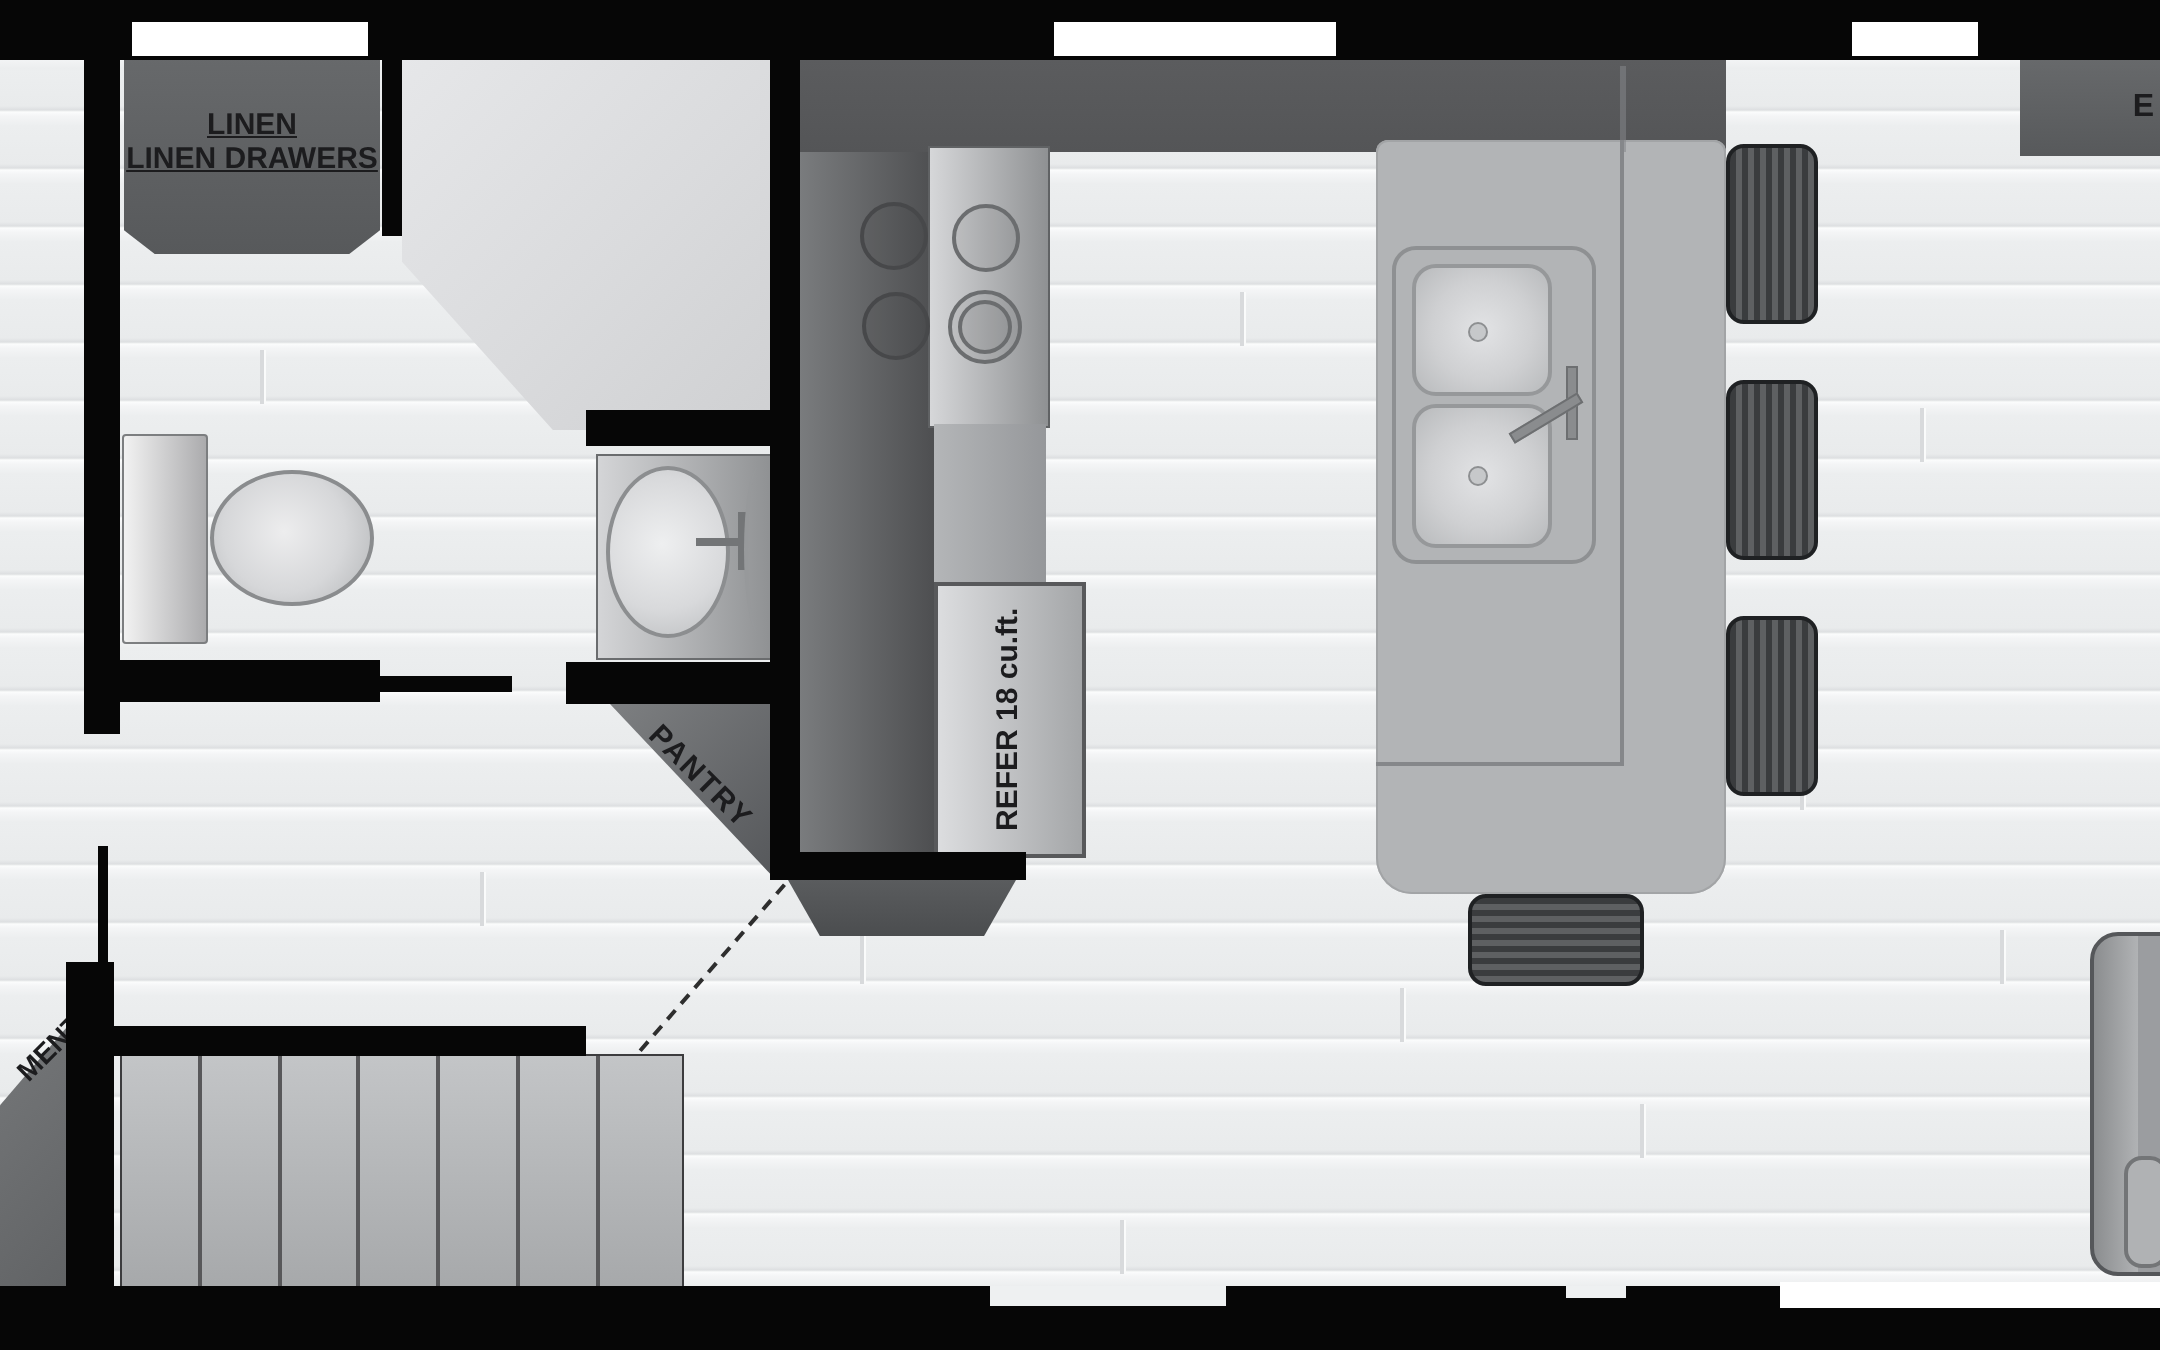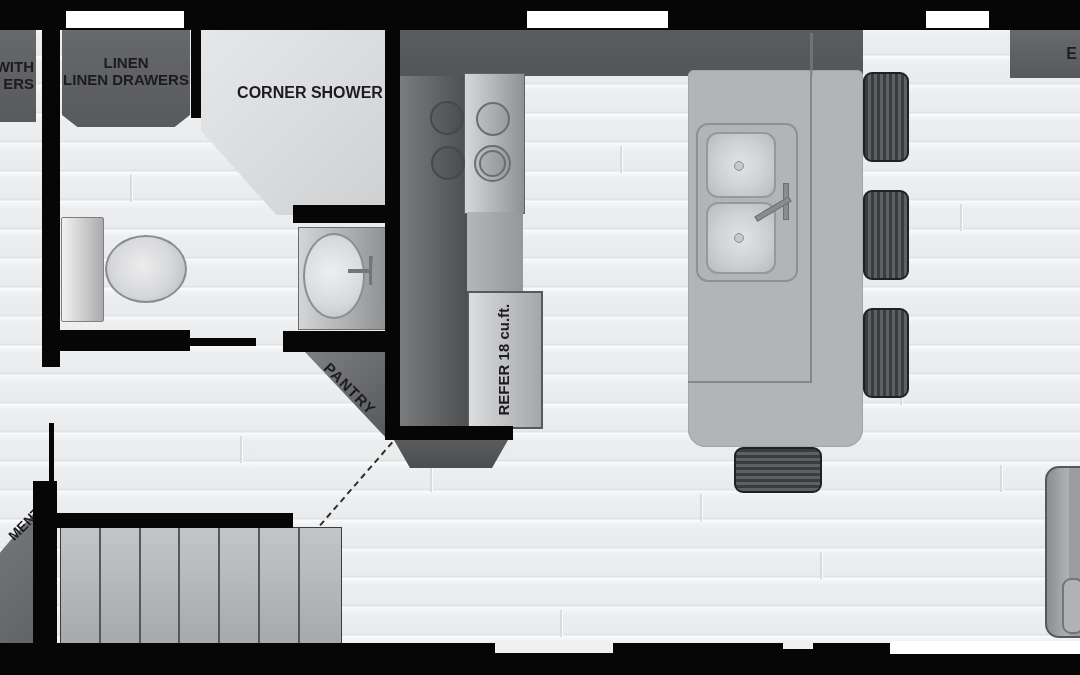--- a/index.html
+++ b/index.html
@@ -87,37 +87,30 @@
   <div class="abs joint" style="left:960px;top:204px"></div>
   <div class="abs joint" style="left:900px;top:378px"></div>
   <div class="abs joint" style="left:430px;top:465px"></div>
   <div class="abs joint" style="left:700px;top:494px"></div>
   <div class="abs joint" style="left:820px;top:552px"></div>
   <div class="abs joint" style="left:560px;top:610px"></div>
   <div class="abs joint" style="left:1000px;top:465px"></div>
   <div class="abs joint" style="left:240px;top:436px"></div>
   <div class="abs joint" style="left:130px;top:175px"></div>
 
-  <div class="abs cab" style="left:0;top:30px;width:36px;height:92px;">
-    <div class="abs label" style="left:-30px;top:28px;width:64px;text-align:right;font-size:15px;">
-      <div>WITH</div>
-      <div>ERS</div>
-    </div>
-  </div>
 
   <div class="abs cab" style="left:62px;top:28px;width:128px;height:99px;
        clip-path:polygon(0 0,100% 0,100% 88%,88% 100%,12% 100%,0 88%);">
-    <div class="abs label" style="left:0;top:26px;width:128px;text-align:center;font-size:15px;">
+    <div class="abs label" style="left:0;top:26px;width:128px;text-align:center;font-size:15px;text-decoration:underline;">
       <div>LINEN</div>
       <div>LINEN DRAWERS</div>
     </div>
   </div>
 
   <div class="abs shower" style="left:201px;top:28px;width:184px;height:187px;"></div>
-  <div class="abs label" style="left:225px;top:84px;width:170px;text-align:center;font-size:16px;">CORNER SHOWER</div>
 
   <div class="abs tank" style="left:61px;top:217px;width:41px;height:103px;"></div>
   <div class="abs bowl" style="left:105px;top:235px;width:78px;height:64px;"></div>
 
   <div class="abs vanity" style="left:298px;top:227px;width:88px;height:101px;"></div>
   <div class="abs vsink" style="left:303px;top:233px;width:58px;height:82px;"></div>
   <div class="abs rod" style="left:348px;top:269px;width:24px;height:4px;"></div>
   <div class="abs rod" style="left:369px;top:256px;width:4px;height:29px;"></div>
   <div class="abs varc" style="left:372px;top:234px;"></div>
 

